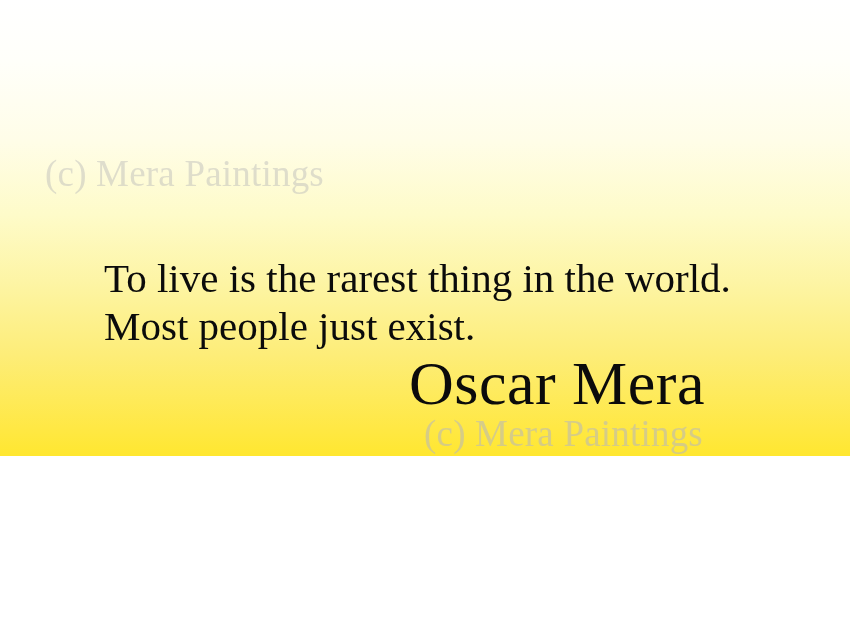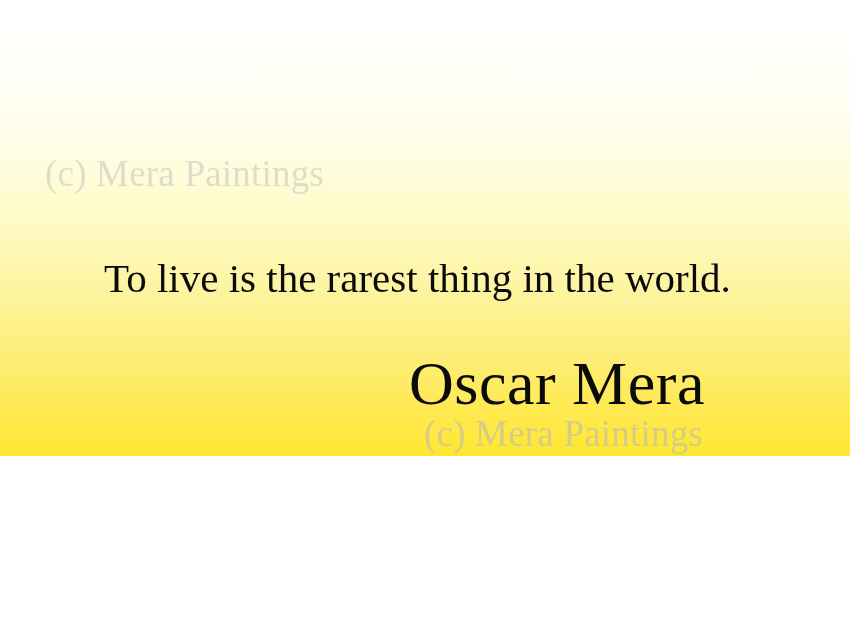--- a/index.html
+++ b/index.html
@@ -89,19 +89,20 @@
 </style>
 </head>
 <body>
 
 <div id="slide">
 
   <div class="watermark" id="watermark-top">(c) Mera Paintings</div>
 
   <div id="quote-block">
     <div class="quote-line">To live is the rarest thing in the world.</div>
+    <div class="quote-line">Most people just exist.</div>
   </div>
 
   <div id="attribution">Oscar Mera</div>
 
   <div class="watermark" id="watermark-bottom">(c) Mera Paintings</div>
 
 </div>
 
 </body></html>

